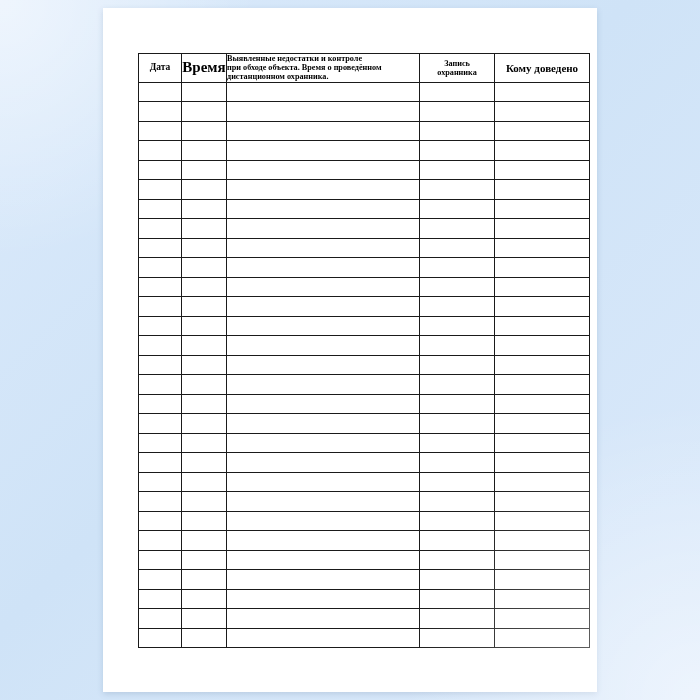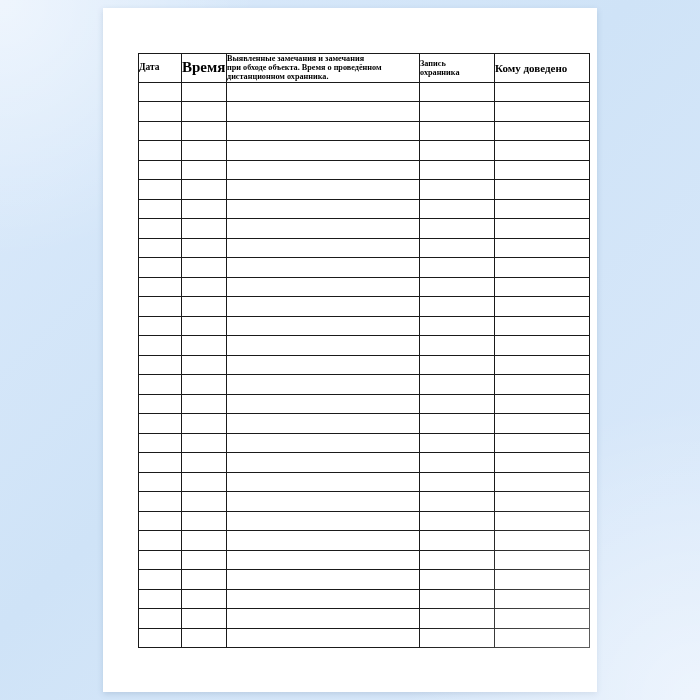--- a/index.html
+++ b/index.html
@@ -59,21 +59,21 @@
     width: 446px;
     table-layout: fixed;
   }
   table.journal td, table.journal th {
     border: 1px solid #1a1a1a;
     padding: 0;
     vertical-align: middle;
   }
   thead th {
     font-weight: bold;
-    text-align: left;
+    text-align: center;
     line-height: 1.12;
     padding: 3px 2px;
   }
   th.c-date   { width: 42px;  font-size: 9.5px; }
   th.c-time   { width: 44px;  font-size: 15px; }
   th.c-notes  { width: 192px; font-size: 8.2px; text-align: left; padding-left: 4px; padding-right: 4px; }
   th.c-sign   { width: 74px;  font-size: 8.2px; }
   th.c-inform { width: 94px;  font-size: 11px; }
 
   tbody td {
@@ -91,21 +91,21 @@
 
 <div id="stage">
   <div id="sheet">
     <div id="table-wrap">
       <table class="journal">
         <thead>
           <tr>
             <th class="c-date">Дата</th>
             <th class="c-time">Время</th>
             <th class="c-notes">
-              <span class="hdr-line">Выявленные замечания и замечания</span>
+              <span class="hdr-line">Выявленные недостатки и контроле</span>
               <span class="hdr-line">при обходе объекта. Время о проведённом</span>
               <span class="hdr-line">дистанционном охранника.</span>
             </th>
             <th class="c-sign">
               <span class="hdr-line">Запись</span>
               <span class="hdr-line">охранника</span>
             </th>
             <th class="c-inform">
               <span class="hdr-line">Кому доведено</span>
             </th>

